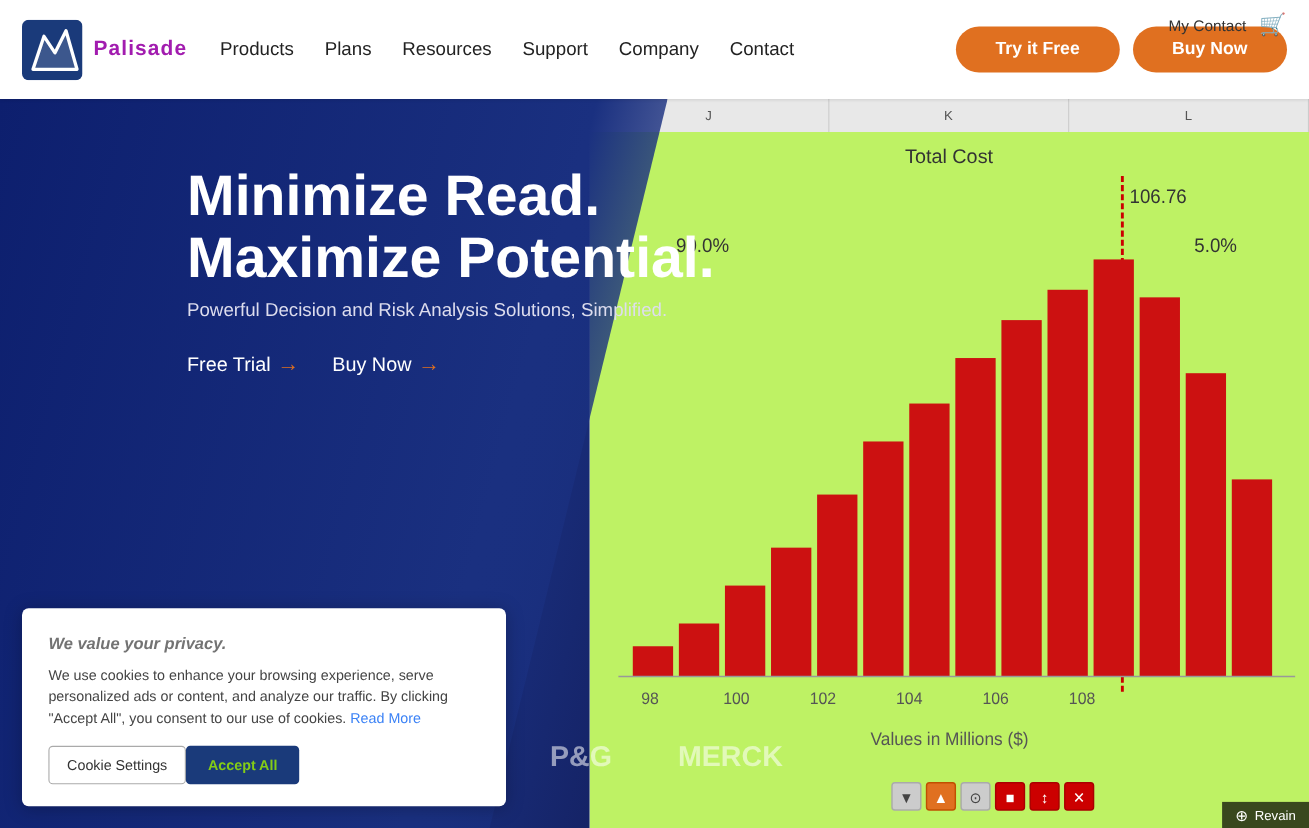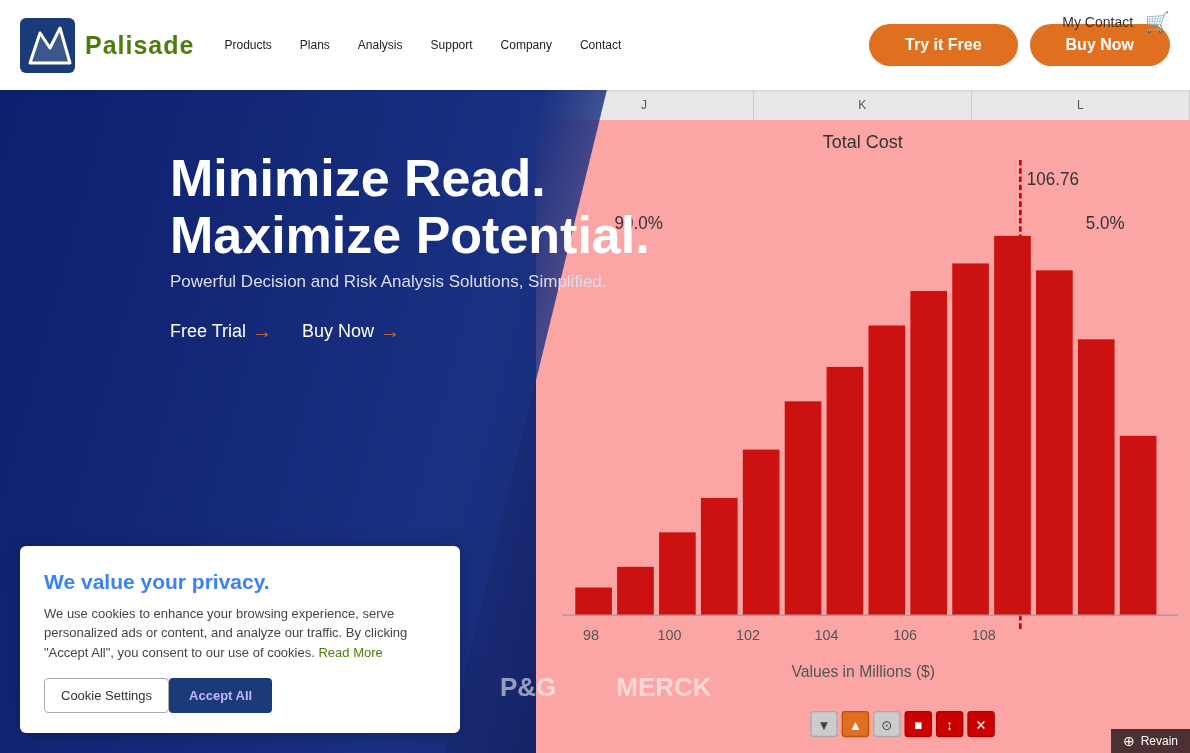--- a/index.html
+++ b/index.html
@@ -29,27 +29,27 @@
       box-shadow: 0 1px 3px rgba(0,0,0,0.1);
     }
     .logo-area {
       display: flex; align-items: center; gap: 10px;
       margin-right: 30px;
     }
     .logo-icon {
       width: 55px; height: 55px;
     }
     .logo-text {
-      font-size: 25px; font-weight: bold; color: #4d7c0f; letter-spacing: 1px;
+      font-size: 19px; font-weight: bold; color: #a21caf; letter-spacing: 1px;
     }
     .nav-links {
       display: flex; align-items: center; gap: 28px; flex: 1;
     }
     .nav-link {
-      font-size: 12px; color: #222; text-decoration: none; cursor: pointer; font-weight: 500;
+      font-size: 17px; color: #222; text-decoration: none; cursor: pointer; font-weight: 500;
     }
     .nav-actions {
       display: flex; align-items: center; gap: 12px; margin-left: auto;
     }
     .btn-try {
       background: #e07020; color: #fff; border: none; border-radius: 25px;
       padding: 12px 36px; font-size: 16px; font-weight: bold; cursor: pointer;
     }
     .btn-buy {
       background: #e07020; color: #fff; border: none; border-radius: 25px;
@@ -74,21 +74,21 @@
       height: 30px; background: #e8e8e8;
       display: flex;
     }
     .spreadsheet-header .cell {
       flex: 1; border-right: 1px solid #ccc; display: flex; align-items: center; justify-content: center;
       font-size: 12px; color: #555;
     }
     
     .chart-container {
       position: absolute; top: 30px; left: 0; right: 0; bottom: 0;
-      background: #fca5a5;
+      background: #bef264;
     }
     .chart-title {
       text-align: center; font-size: 18px; color: #333; padding: 12px 0 4px;
       font-weight: 500;
     }
     
     .chart-svg-wrap {
       position: absolute; top: 40px; left: 0; right: 0; bottom: 0;
     }
 
@@ -139,35 +139,35 @@
     .cookie-banner {
       position: absolute; bottom: 20px; left: 20px;
       width: 440px;
       background: #fff;
       border-radius: 6px;
       padding: 24px 24px 20px;
       box-shadow: 0 2px 16px rgba(0,0,0,0.25);
       z-index: 200;
     }
     .cookie-title {
-      font-size: 21px; font-weight: bold; color: #3b82f6; margin-bottom: 10px;
+      font-size: 15px; font-weight: bold; color: #737373; margin-bottom: 10px; font-style: italic;
     }
     .cookie-text {
       font-size: 13px; color: #444; line-height: 1.5; margin-bottom: 16px;
     }
-    .cookie-text a { color: #4d7c0f; cursor: pointer; }
+    .cookie-text a { color: #3b82f6; cursor: pointer; }
     .cookie-buttons {
       display: flex; 
     }
     .btn-cookie-settings {
       background: #fff; border: 1px solid #aaa; border-radius: 4px;
       padding: 9px 16px; font-size: 13px; cursor: pointer; color: #333;
     }
     .btn-accept-all {
-      background: #1a3a7a; color: #c4b5fd; border: none; border-radius: 4px;
+      background: #1a3a7a; color: #84cc16; border: none; border-radius: 4px;
       padding: 9px 20px; font-size: 13px; cursor: pointer; font-weight: 600;
     }
 
     
     .revain-bar {
       position: absolute; bottom: 0; right: 0;
       background: rgba(0,0,0,0.7); color: #fff;
       padding: 4px 12px; font-size: 12px; z-index: 200;
       display: flex; align-items: center; gap: 6px;
     }
@@ -187,21 +187,21 @@
     <svg class="logo-icon" viewBox="0 0 55 55" fill="none" xmlns="http://www.w3.org/2000/svg">
       <rect width="55" height="55" rx="6" fill="#1a3a7a"></rect>
       <polygon points="10,45 20,15 30,30 40,10 50,45" fill="none" stroke="#fff" stroke-width="3" stroke-linejoin="round"></polygon>
       <polygon points="10,45 20,15 30,30 40,10 50,45" fill="rgba(255,255,255,0.15)"></polygon>
     </svg>
     <span class="logo-text">Palisade</span>
   </div>
   <div class="nav-links">
     <a class="nav-link">Products</a>
     <a class="nav-link">Plans</a>
-    <a class="nav-link">Analysis</a>
+    <a class="nav-link">Resources</a>
     <a class="nav-link">Support</a>
     <a class="nav-link">Company</a>
     <a class="nav-link">Contact</a>
   </div>
   <div class="nav-actions">
     <button class="btn-try">Try it Free</button>
     <button class="btn-buy">Buy Now</button>
   </div>
 </nav>
 

